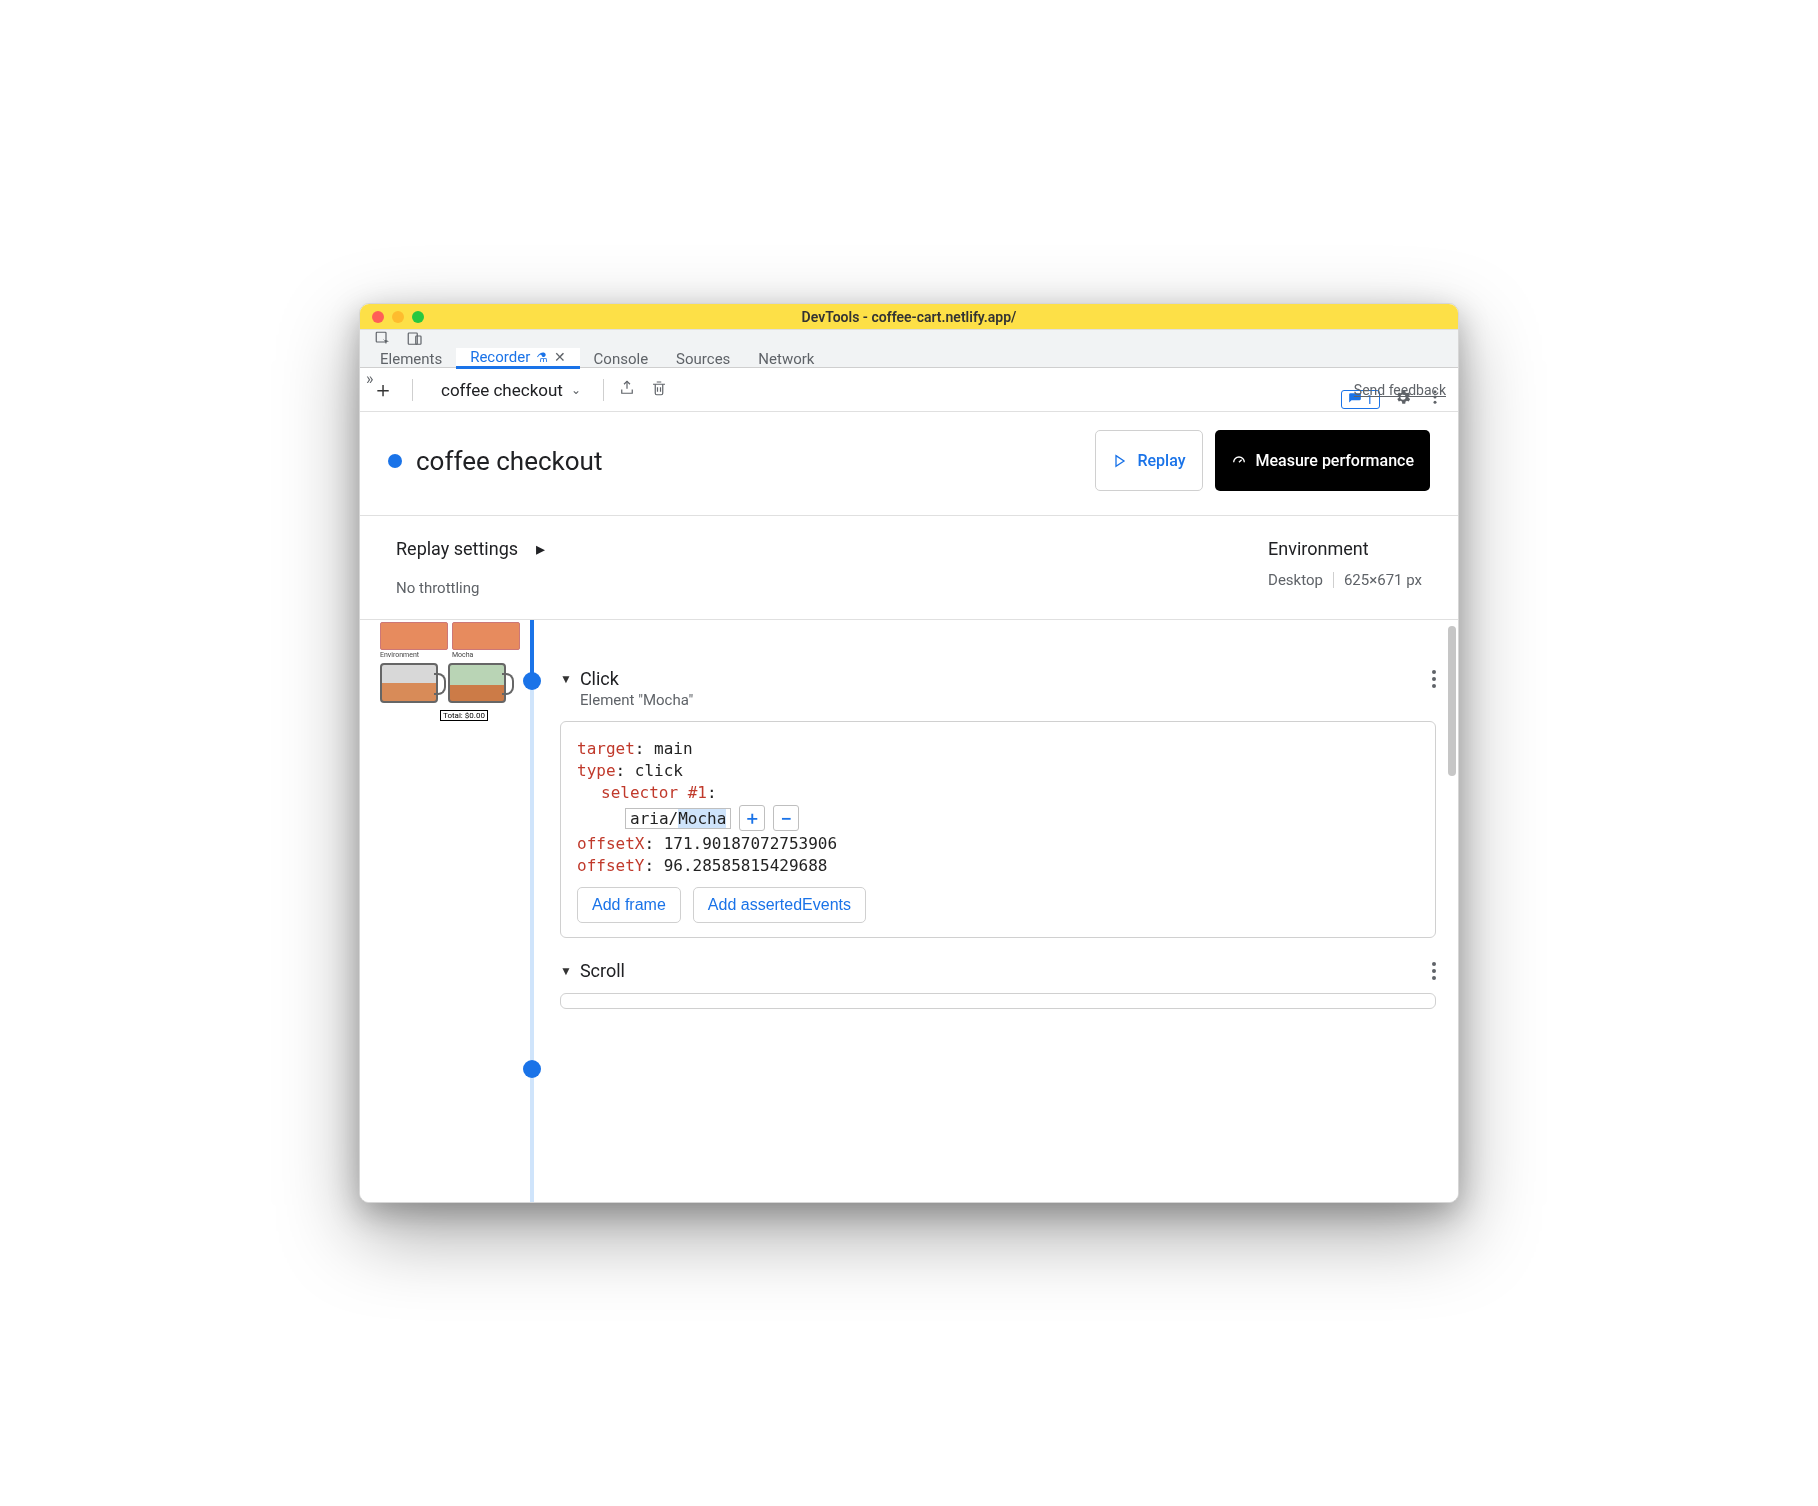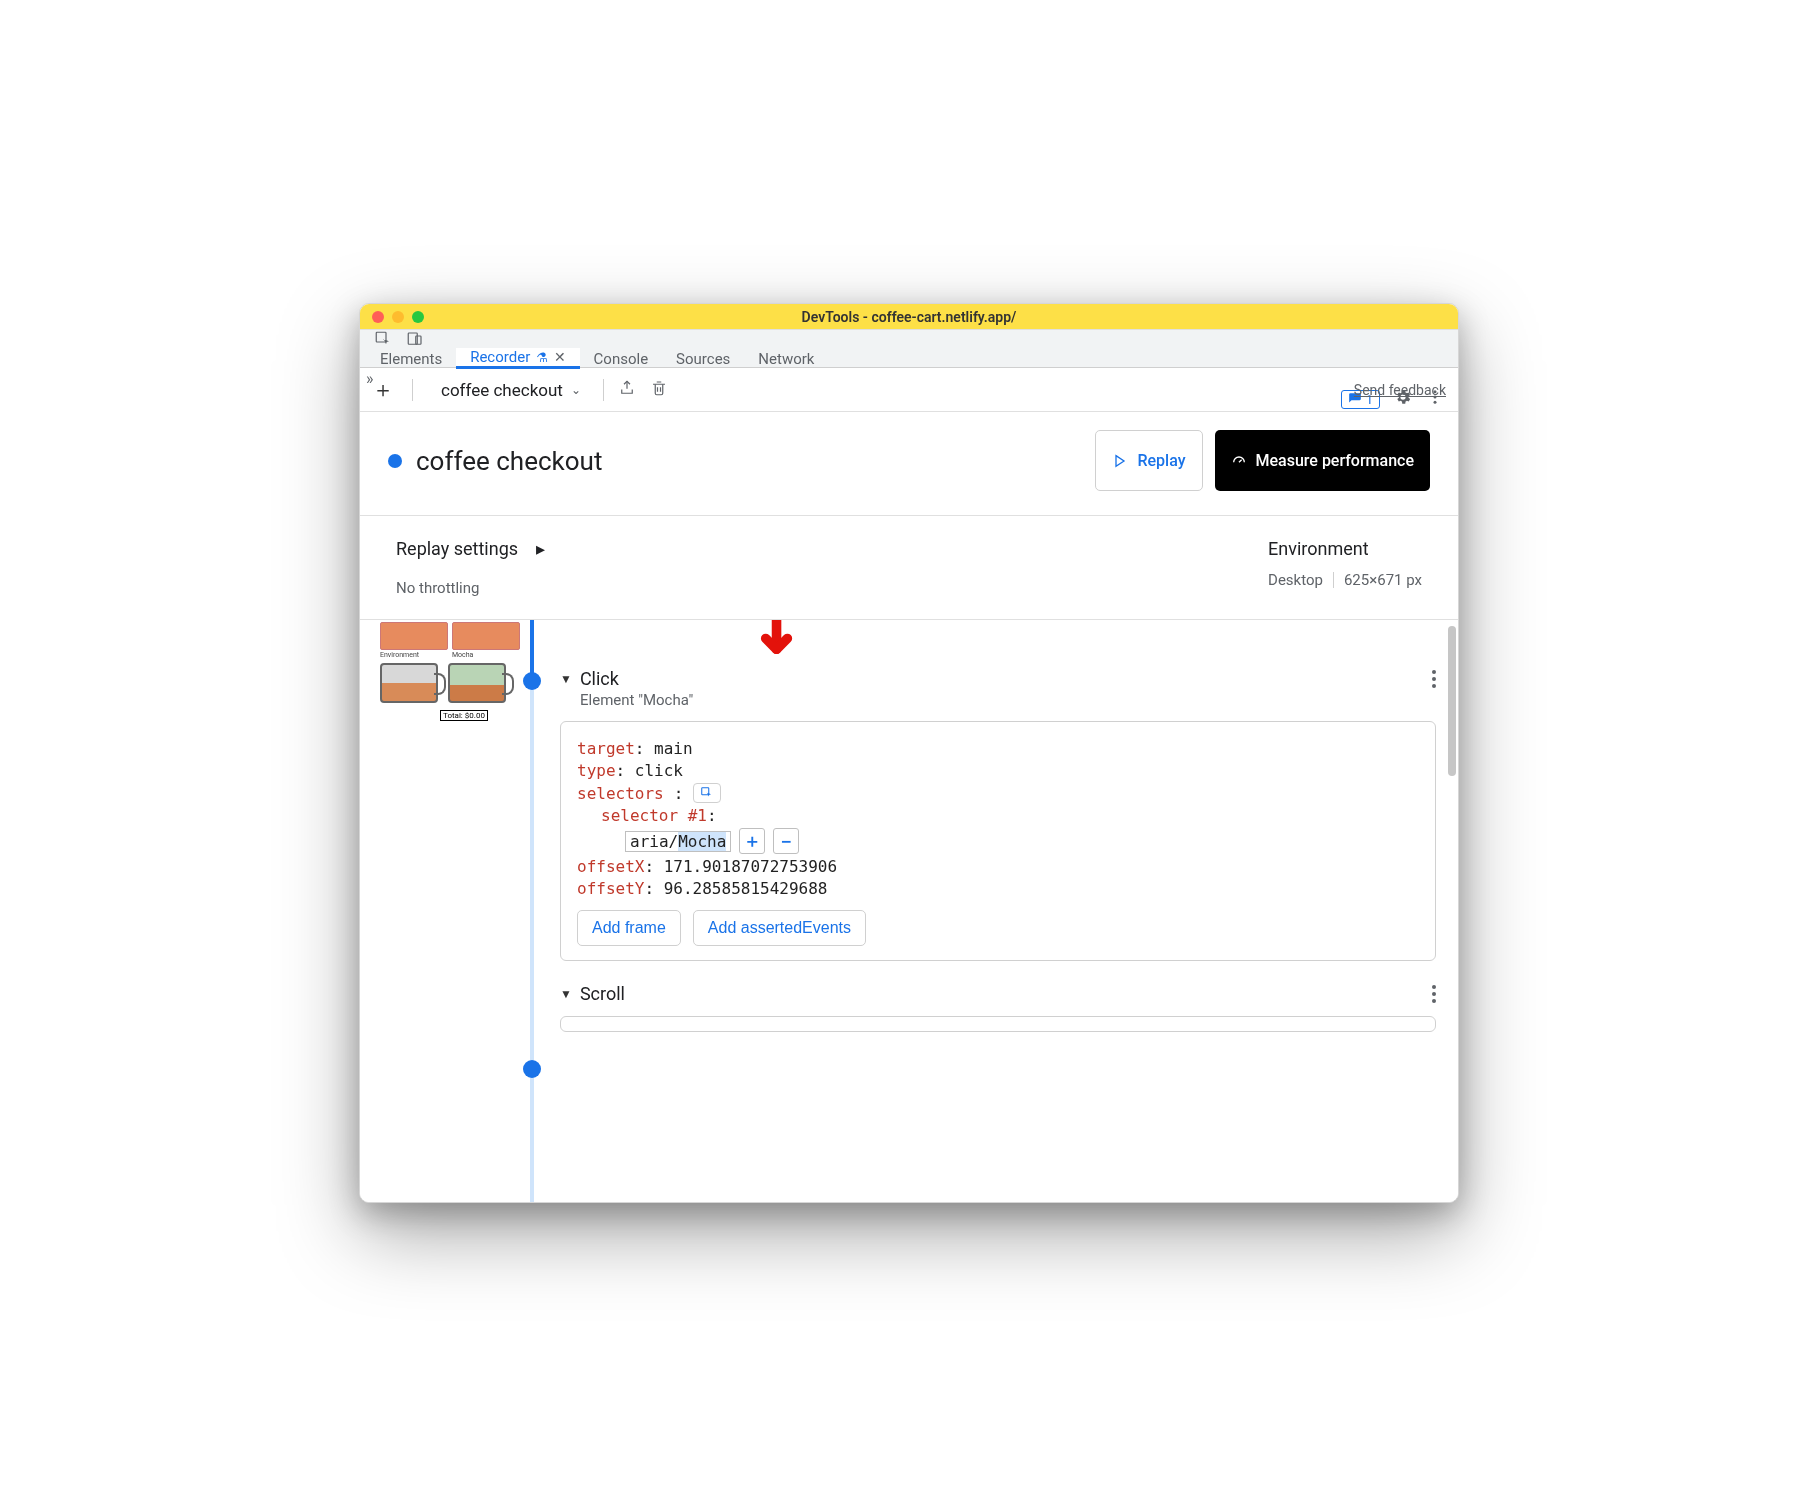--- a/index.html
+++ b/index.html
@@ -314,35 +314,20 @@
                 <span></span>
                 <span></span>
                 <span></span>
               </div>
           </div>
           <div class="step-sub">Element "Mocha"</div>
 
           <div class="step-card">
             <div class="row"><span class="k">target</span>: <span class="v">main</span></div>
             <div class="row"><span class="k">type</span>: <span class="v">click</span></div>
-            <div class="row sel-row">
-              <span class="k">selectors</span>:
-              <span class="pick-btn">
-                <svg viewBox="0 0 24 24">
-                    <rect x="3" y="3" width="12" height="12" rx="1"></rect>
-                    <path d="M11 11l8 3-3 1-1 3-3-7z" fill="#1a73e8" stroke="none"></path>
-                  </svg>
-              </span>
-              <span class="arrow-annot" style="left:190px; top:-6px;">
-                <svg width="46" height="46" viewBox="0 0 24 24">
-                    <path d="M4 4 L16 16" stroke="#e3120b" stroke-width="5" fill="none" stroke-linecap="round"></path>
-                    <path d="M16 8 L16 16 L8 16" stroke="#e3120b" stroke-width="5" fill="none" stroke-linecap="round" stroke-linejoin="round"></path>
-                  </svg>
-              </span>
-            </div>
             <div class="row indent1"><span class="k">selector #1</span>:</div>
             <div class="row indent2">
               <span class="aria-box">
                 <span>aria/</span>
                   <span class="hl">Mocha</span>
               </span>
               <span class="sq-btn">＋</span>
               <span class="sq-btn">－</span>
             </div>
             <div class="row"><span class="k">offsetX</span>: <span class="v">171.90187072753906</span></div>

